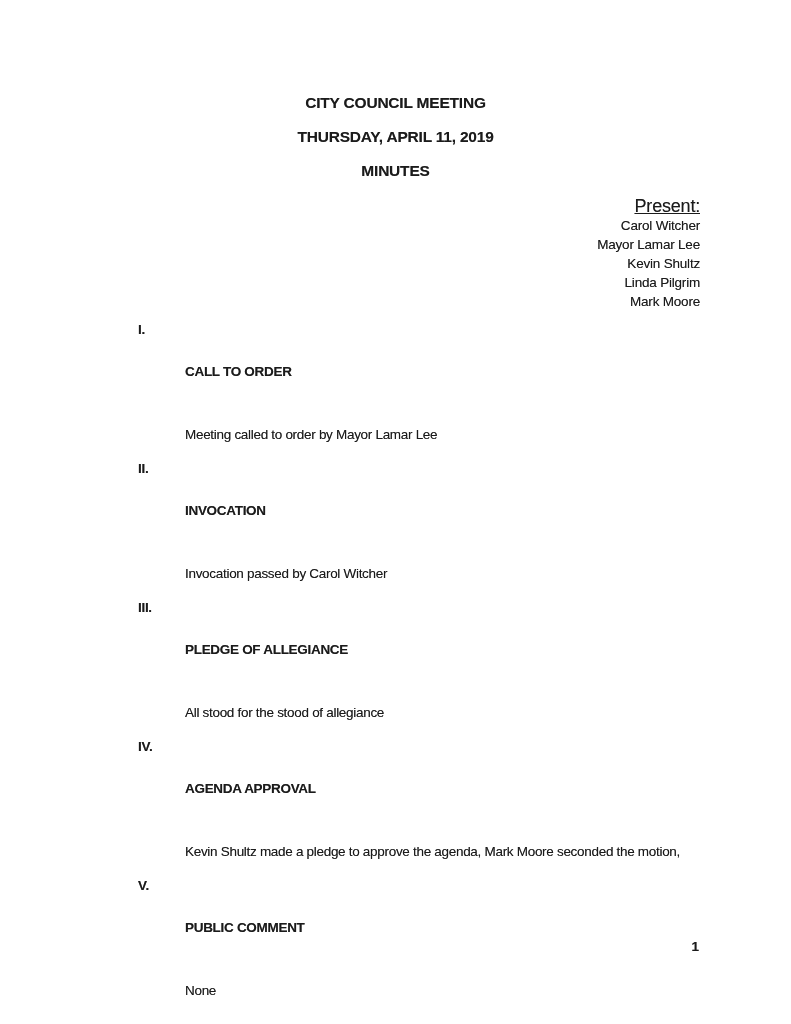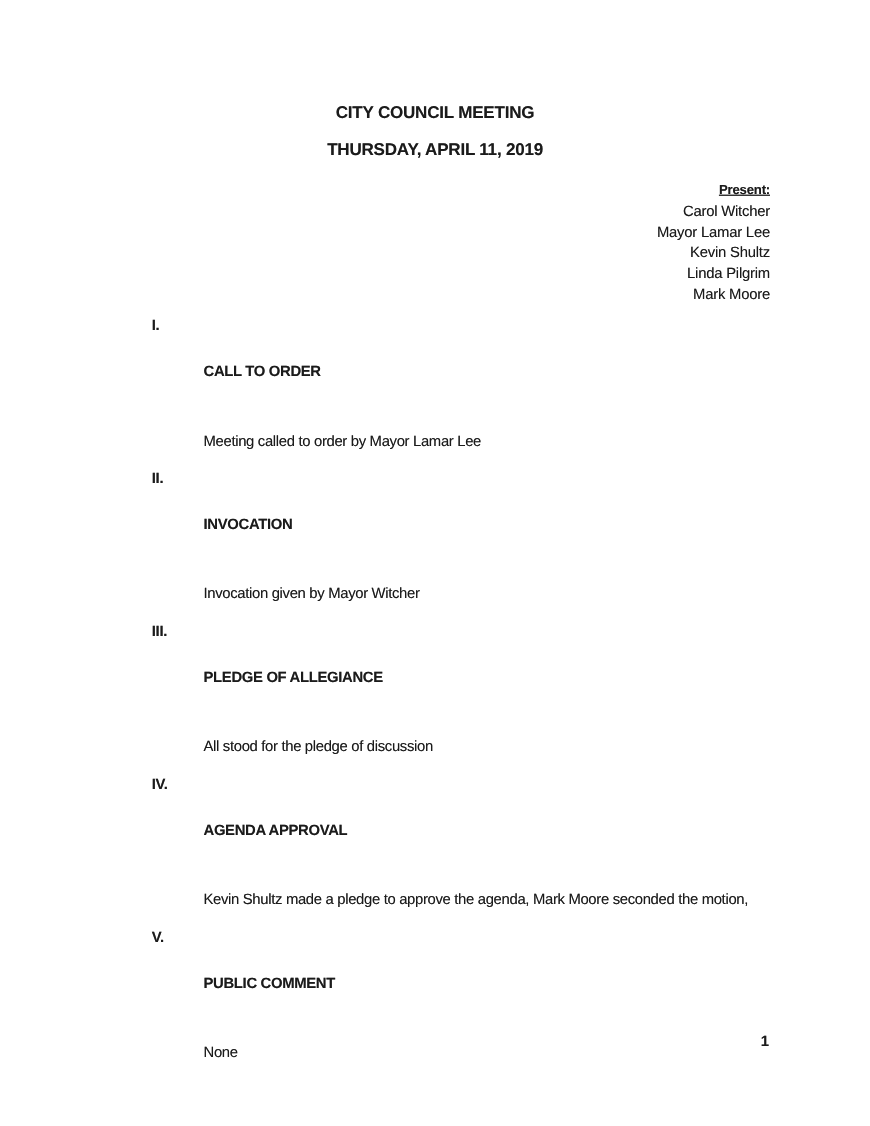--- a/index.html
+++ b/index.html
@@ -19,22 +19,22 @@
   .titles { padding-top: 95px; text-align: center; }
   .title-line {
     font-size: 15.5px;
     font-weight: bold;
     line-height: 16px;
     margin-bottom: 18px;
     letter-spacing: -0.2px;
   }
   .present { text-align: right; padding-right: 91px; }
   .present-label {
-    font-size: 12px;
-    font-weight: bold;
+    font-size: 18px;
+    font-weight: normal;
     text-decoration: underline;
     line-height: 19px;
     letter-spacing: -0.2px;
   }
   .present-name { font-size: 13.5px; line-height: 19px; letter-spacing: -0.2px; }
   .items { margin-top: 8px; padding-left: 138px; }
   .item { display: flex; margin-bottom: 13px; font-size: 13.5px; letter-spacing: -0.3px; }
   .numeral { width: 47px; flex-shrink: 0; font-weight: bold; line-height: 21px; }
   .item-content { line-height: 21px; white-space: pre; }
   .heading { font-weight: bold; }
@@ -47,20 +47,21 @@
   }
 </style>
 </head>
 <body style="color: rgb(27, 27, 27); background: rgb(255, 255, 255);">
 
 <div class="page">
 
   <div class="titles">
     <div class="title-line">CITY COUNCIL MEETING</div>
     <div class="title-line">THURSDAY, APRIL 11, 2019</div>
+    <div class="title-line">MINUTES</div>
   </div>
 
   <div class="present">
     <div class="present-label">Present:</div>
     <div class="present-name">Carol Witcher</div>
     <div class="present-name">Mayor Lamar Lee</div>
     <div class="present-name">Kevin Shultz</div>
     <div class="present-name">Linda Pilgrim</div>
     <div class="present-name">Mark Moore</div>
   </div>
@@ -69,27 +70,27 @@
       <div class="item">
     <div class="numeral">I.</div>
     <div class="item-content">
       <div class="heading">CALL TO ORDER</div>
     <div class="body-line">Meeting called to order by Mayor Lamar Lee</div></div>
   </div>
       <div class="item">
     <div class="numeral">II.</div>
     <div class="item-content">
       <div class="heading">INVOCATION</div>
-    <div class="body-line">Invocation given by Mayor Witcher</div></div>
+    <div class="body-line">Invocation passed by Carol Witcher</div></div>
   </div>
       <div class="item">
     <div class="numeral">III.</div>
     <div class="item-content">
       <div class="heading">PLEDGE OF ALLEGIANCE</div>
-    <div class="body-line">All stood for the pledge of discussion</div></div>
+    <div class="body-line">All stood for the stood of allegiance</div></div>
   </div>
       <div class="item">
     <div class="numeral">IV.</div>
     <div class="item-content">
       <div class="heading">AGENDA APPROVAL</div>
     <div class="body-line">Kevin Shultz made a pledge to approve the agenda, Mark Moore seconded the motion,</div></div>
   </div>
       <div class="item">
     <div class="numeral">V.</div>
     <div class="item-content">

